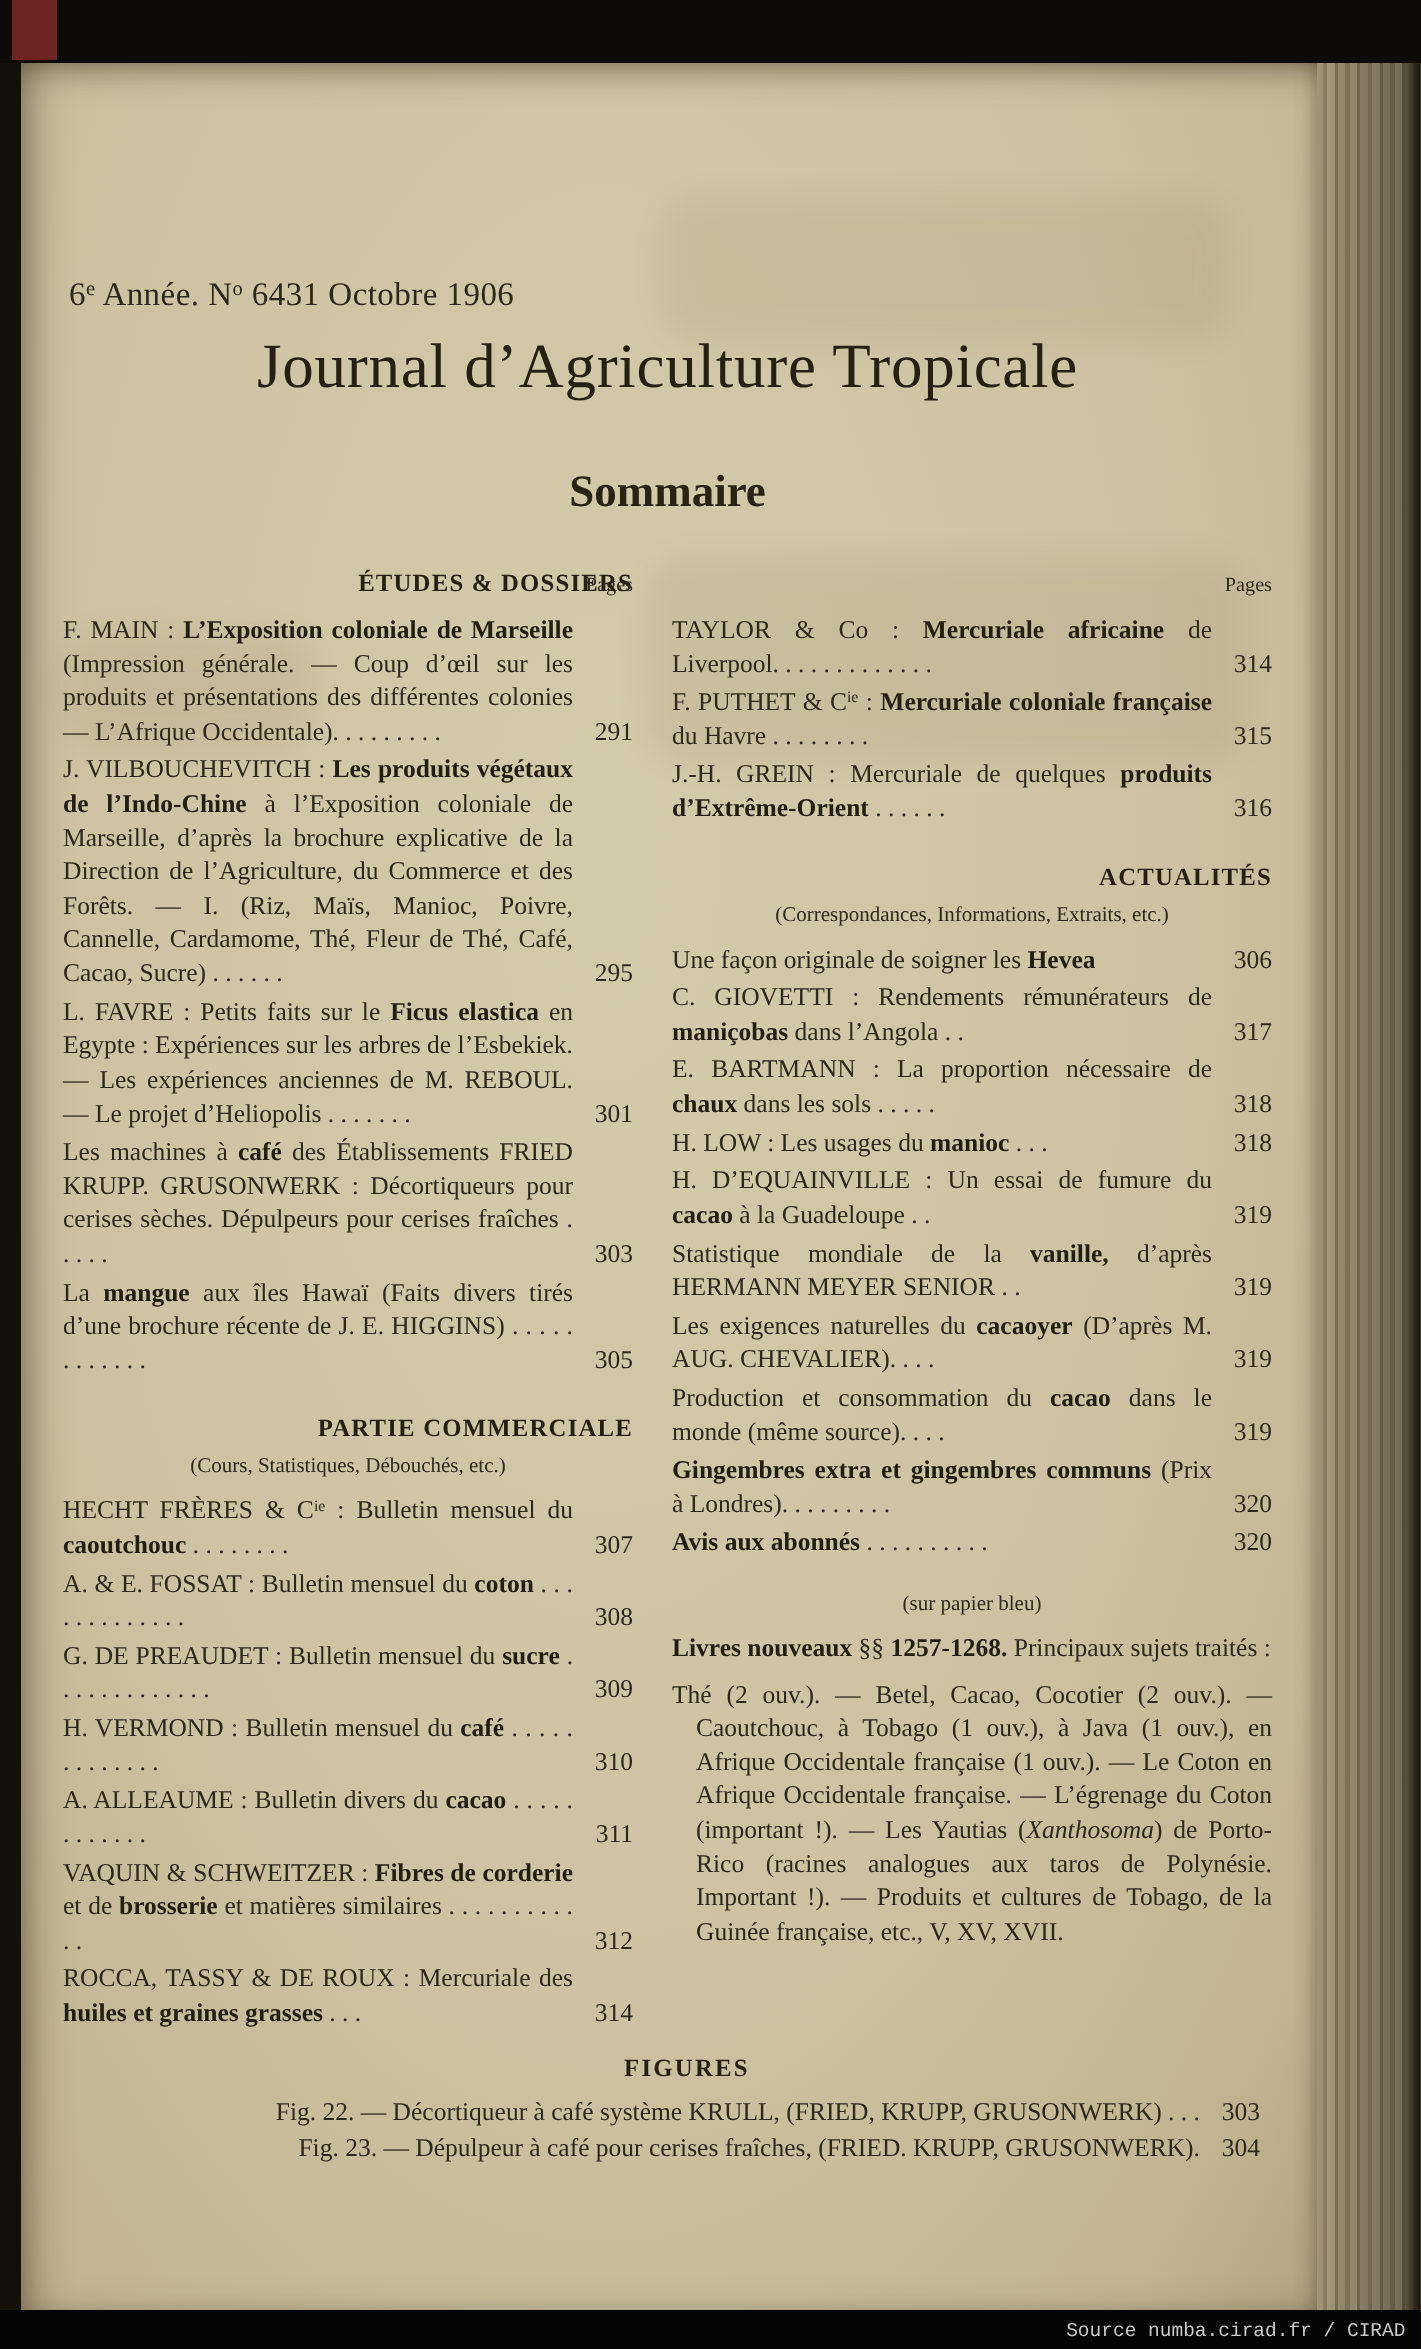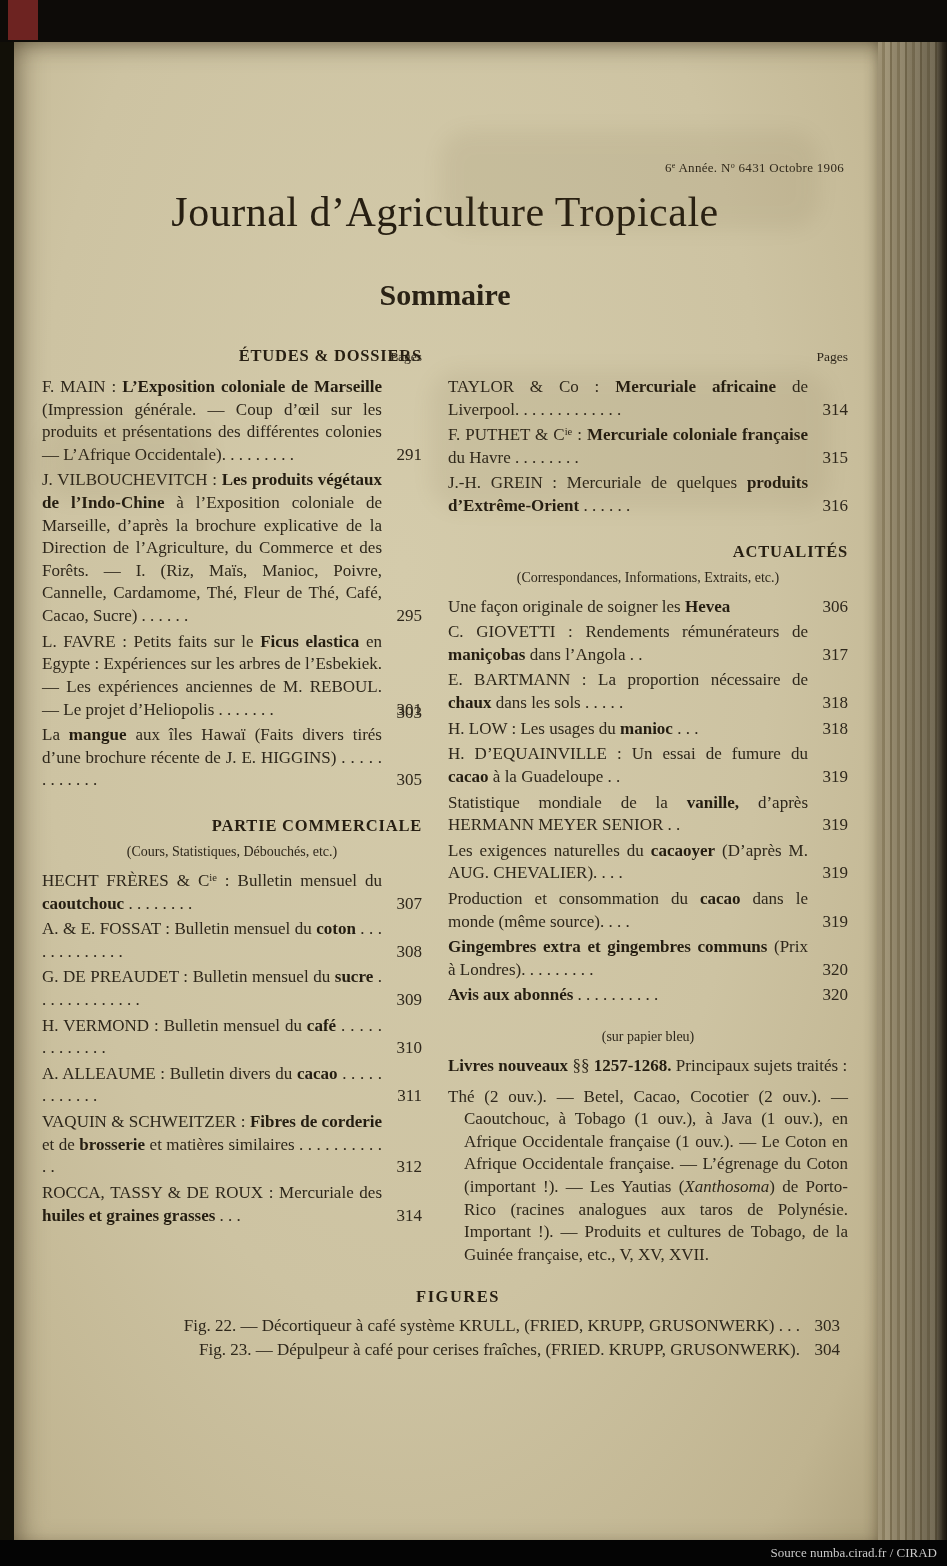--- a/index.html
+++ b/index.html
@@ -12,21 +12,21 @@
     color: #2e271b;
   }
   .stage { position: absolute; inset: 0; }
 
   .top-bar { position: absolute; left: 0; top: 0; width: 100%; height: 42px; background: #0d0b08; z-index: 3; }
   .spine-red { position: absolute; left: 8px; top: 0; width: 30px; height: 40px; background: #6d2321; }
 
   .bottom-bar {
     position: absolute; left: 0; bottom: 0; width: 100%; height: 26px; background: #040404;
     display: flex; align-items: center; justify-content: flex-end; padding-right: 10px;
-    font-family: Liberation Serif, serif; font-size: 13px; color: #c9c9c9; z-index: 4;
+    font-family: Liberation Mono, monospace; font-size: 13px; color: #c9c9c9; z-index: 4;
   }
 
   .page-edges {
     position: absolute; top: 42px; right: 0; width: 70px; bottom: 26px;
     background: repeating-linear-gradient(90deg, #c3b795 0 5px, #aa9d79 5px 8px, #cec2a0 8px 13px, #9c8f6c 13px 15px);
     z-index: 1;
   }
   .page-edges::after {
     content: ""; position: absolute; inset: 0;
     background: linear-gradient(90deg, rgba(60,48,30,.25), rgba(28,22,13,.5) 82%, #17120b);
@@ -42,21 +42,21 @@
   }
 
   .ghost {
     position: absolute; z-index: 3; pointer-events: none;
     background: #54431f; opacity: .07; filter: blur(10px); border-radius: 30px;
   }
   .g1 { left: 440px; top: 130px; width: 380px; height: 100px; }
   .g2 { left: 430px; top: 370px; width: 400px; height: 140px; }
   .g3 { left: 40px;  top: 420px; width: 170px; height: 80px; }
 
-  .masthead { display: flex; justify-content: flex-end; font-size: 13px; letter-spacing: .3px; padding: 0 4px; }
+  .masthead { display: flex; justify-content: flex-start; font-size: 22px; letter-spacing: .3px; padding: 0 4px; margin-top: 23px; }
 
   h1.journal-title {
     text-align: center; font-size: 42px; font-weight: normal; letter-spacing: .5px;
     margin-top: 12px; color: #271f12;
   }
   h2.sommaire { text-align: center; font-size: 30px; font-weight: bold; margin-top: 42px; color: #2a2215; }
 
   .columns { display: flex; gap: 26px; margin-top: 34px; }
   .col-left  { width: 380px; flex: none; }
   .col-right { width: 396px; flex: 1; }
@@ -105,21 +105,21 @@
 
     <h2 class="sommaire">Sommaire</h2>
 
     <div class="columns">
       <div class="col col-left">
           <section class="toc-section">
             <div class="sec-head"><span class="sec-title">ÉTUDES &amp; DOSSIERS</span><span class="pages-label">Pages</span></div>
             <div class="entry"><span><span>F. MAIN : </span><span class="s-b">L’Exposition coloniale de Marseille</span><span> (Impression générale. — Coup d’œil sur les produits et présentations des différentes colonies — L’Afrique Occidentale). . . . . . . . .</span></span><span class="pg">291</span></div>
             <div class="entry"><span><span>J. VILBOUCHEVITCH : </span><span class="s-b">Les produits végétaux de l’Indo-Chine</span><span> à l’Exposition coloniale de Marseille, d’après la brochure explicative de la Direction de l’Agriculture, du Commerce et des Forêts. — I. (Riz, Maïs, Manioc, Poivre, Cannelle, Cardamome, Thé, Fleur de Thé, Café, Cacao, Sucre) . . . . . .</span></span><span class="pg">295</span></div>
             <div class="entry"><span><span>L. FAVRE : Petits faits sur le </span><span class="s-b">Ficus elastica</span><span> en Egypte : Expériences sur les arbres de l’Esbekiek. — Les expériences anciennes de M. REBOUL. — Le projet d’Heliopolis . . . . . . .</span></span><span class="pg">301</span></div>
-            <div class="entry"><span class="pg">303</span></div>
+            <div class="entry"><span><span>Les machines à </span><span class="s-b">café</span><span> des Établissements FRIED KRUPP. GRUSONWERK : Décortiqueurs pour cerises sèches. Dépulpeurs pour cerises fraîches . . . . .</span></span><span class="pg">303</span></div>
             <div class="entry"><span><span>La </span><span class="s-b">mangue</span><span> aux îles Hawaï (Faits divers tirés d’une brochure récente de J. E. HIGGINS) . . . . . . . . . . . .</span></span><span class="pg">305</span></div>
           </section>
           <section class="toc-section">
             <div class="sec-head"><span class="sec-title">PARTIE COMMERCIALE</span></div>
             <div class="sec-sub">(Cours, Statistiques, Débouchés, etc.)</div>
             <div class="entry"><span><span>HECHT FRÈRES &amp; C</span><span class="s-sup">ie</span><span> : Bulletin mensuel du </span><span class="s-b">caoutchouc</span><span> . . . . . . . .</span></span><span class="pg">307</span></div>
             <div class="entry"><span><span>A. &amp; E. FOSSAT : Bulletin mensuel du </span><span class="s-b">coton</span><span> . . . . . . . . . . . . .</span></span><span class="pg">308</span></div>
             <div class="entry"><span><span>G. DE PREAUDET : Bulletin mensuel du </span><span class="s-b">sucre</span><span> . . . . . . . . . . . . .</span></span><span class="pg">309</span></div>
             <div class="entry"><span><span>H. VERMOND : Bulletin mensuel du </span><span class="s-b">café</span><span> . . . . . . . . . . . . .</span></span><span class="pg">310</span></div>
             <div class="entry"><span><span>A. ALLEAUME : Bulletin divers du </span><span class="s-b">cacao</span><span> . . . . . . . . . . . .</span></span><span class="pg">311</span></div>

